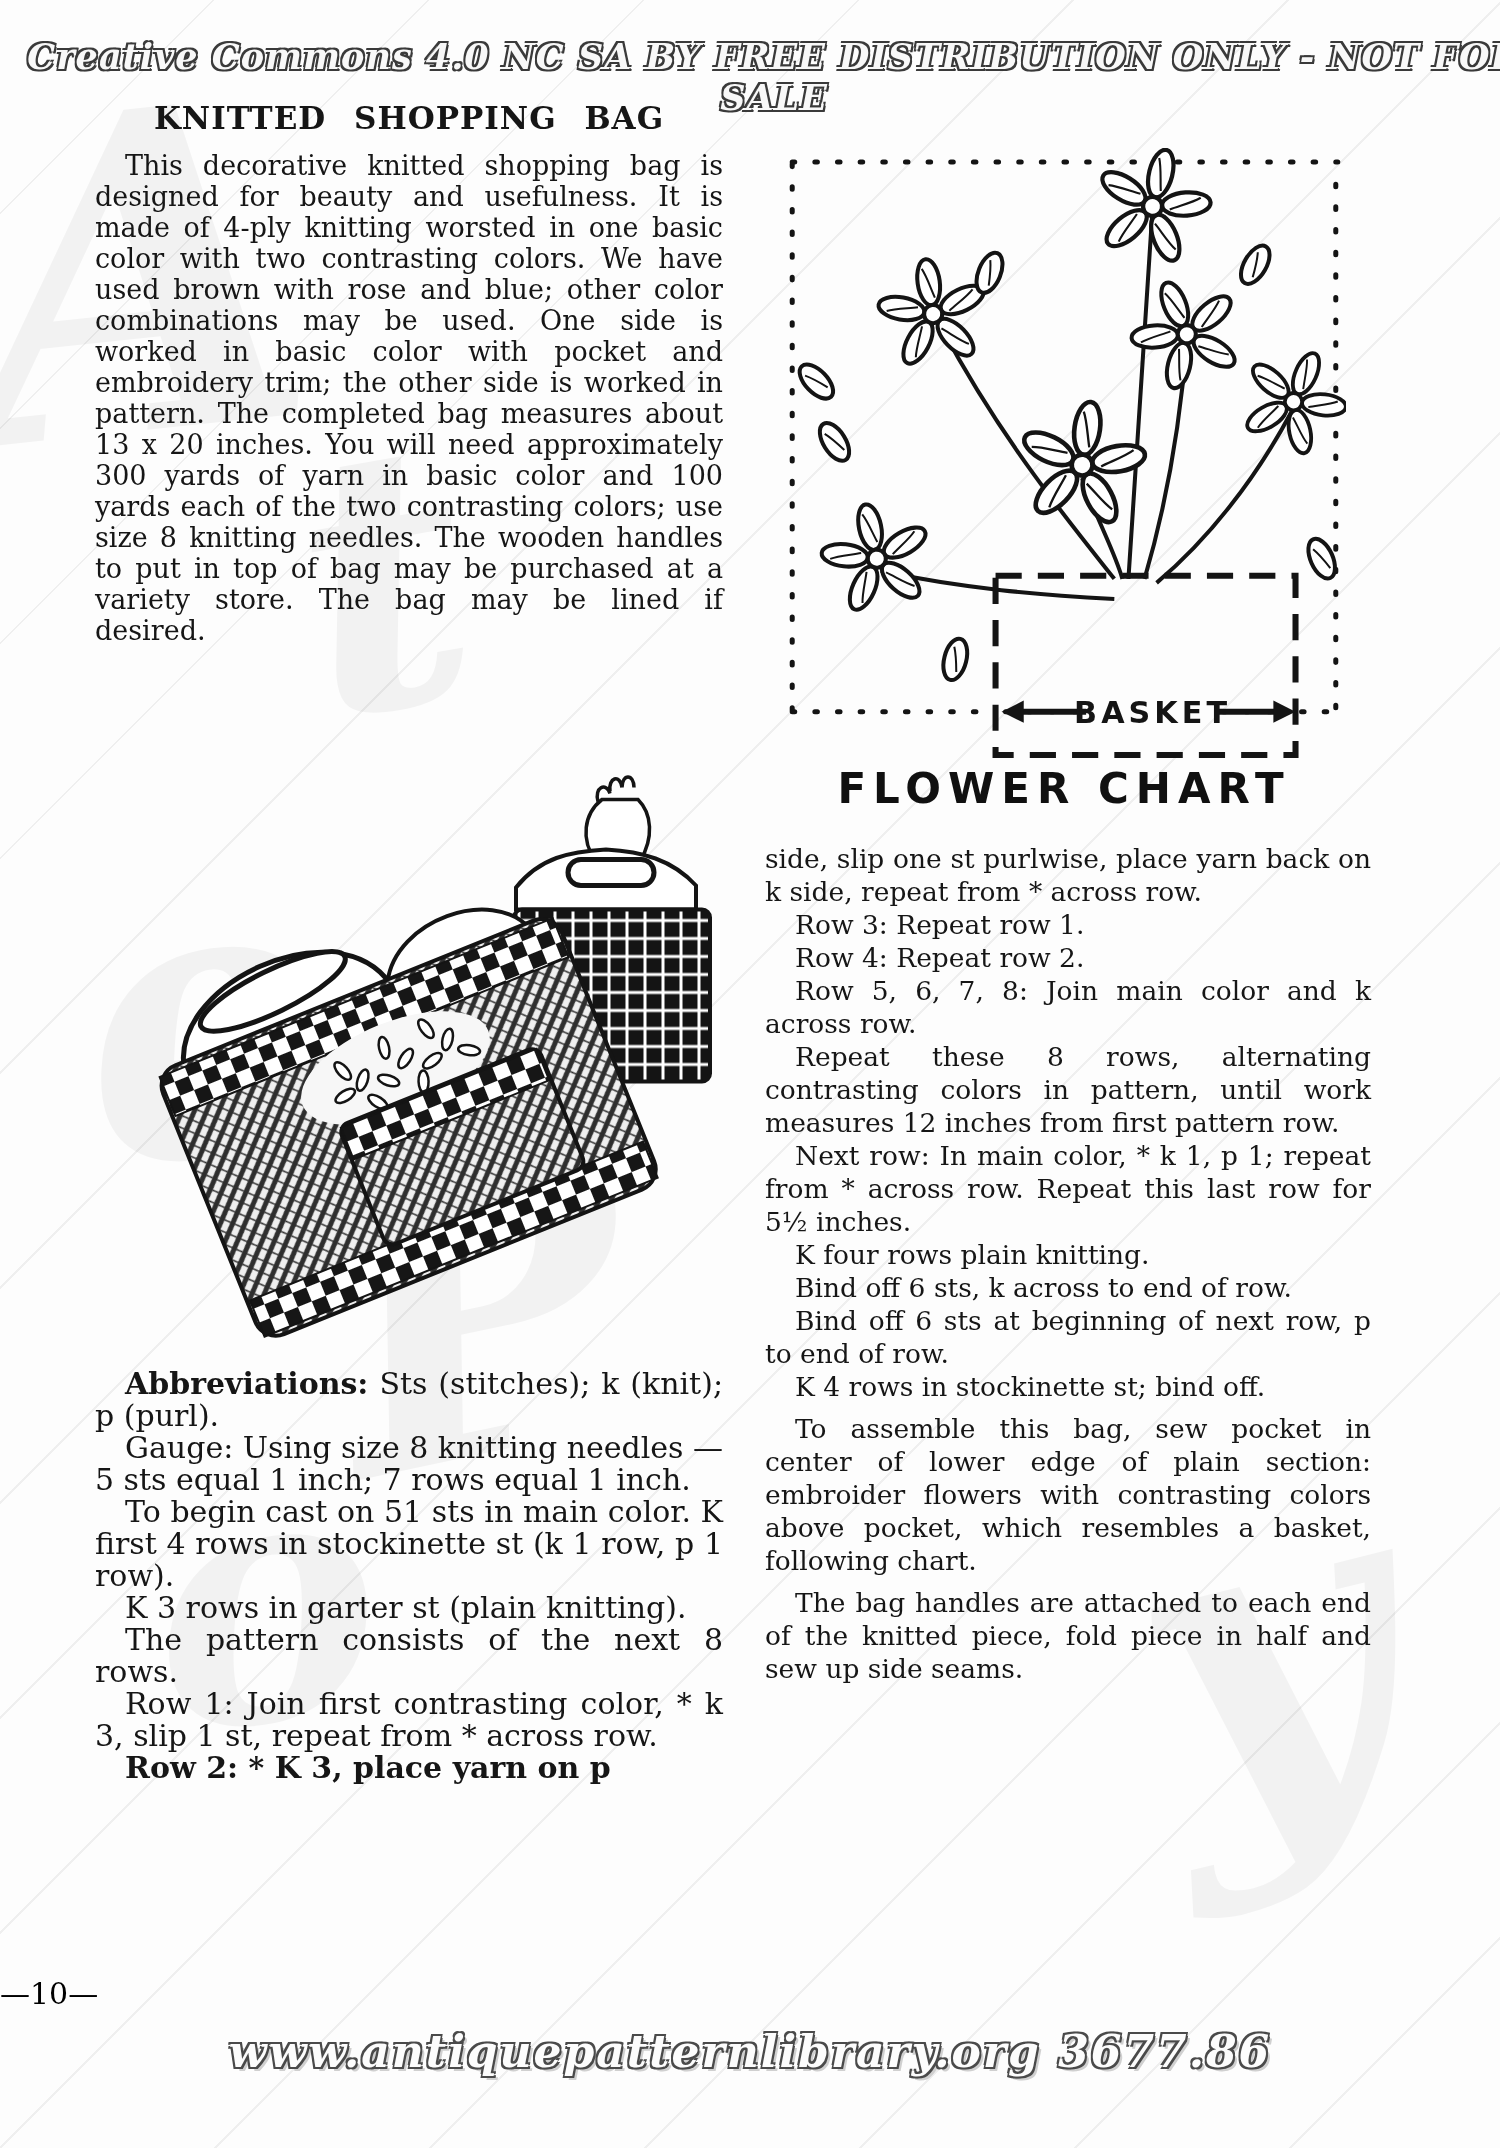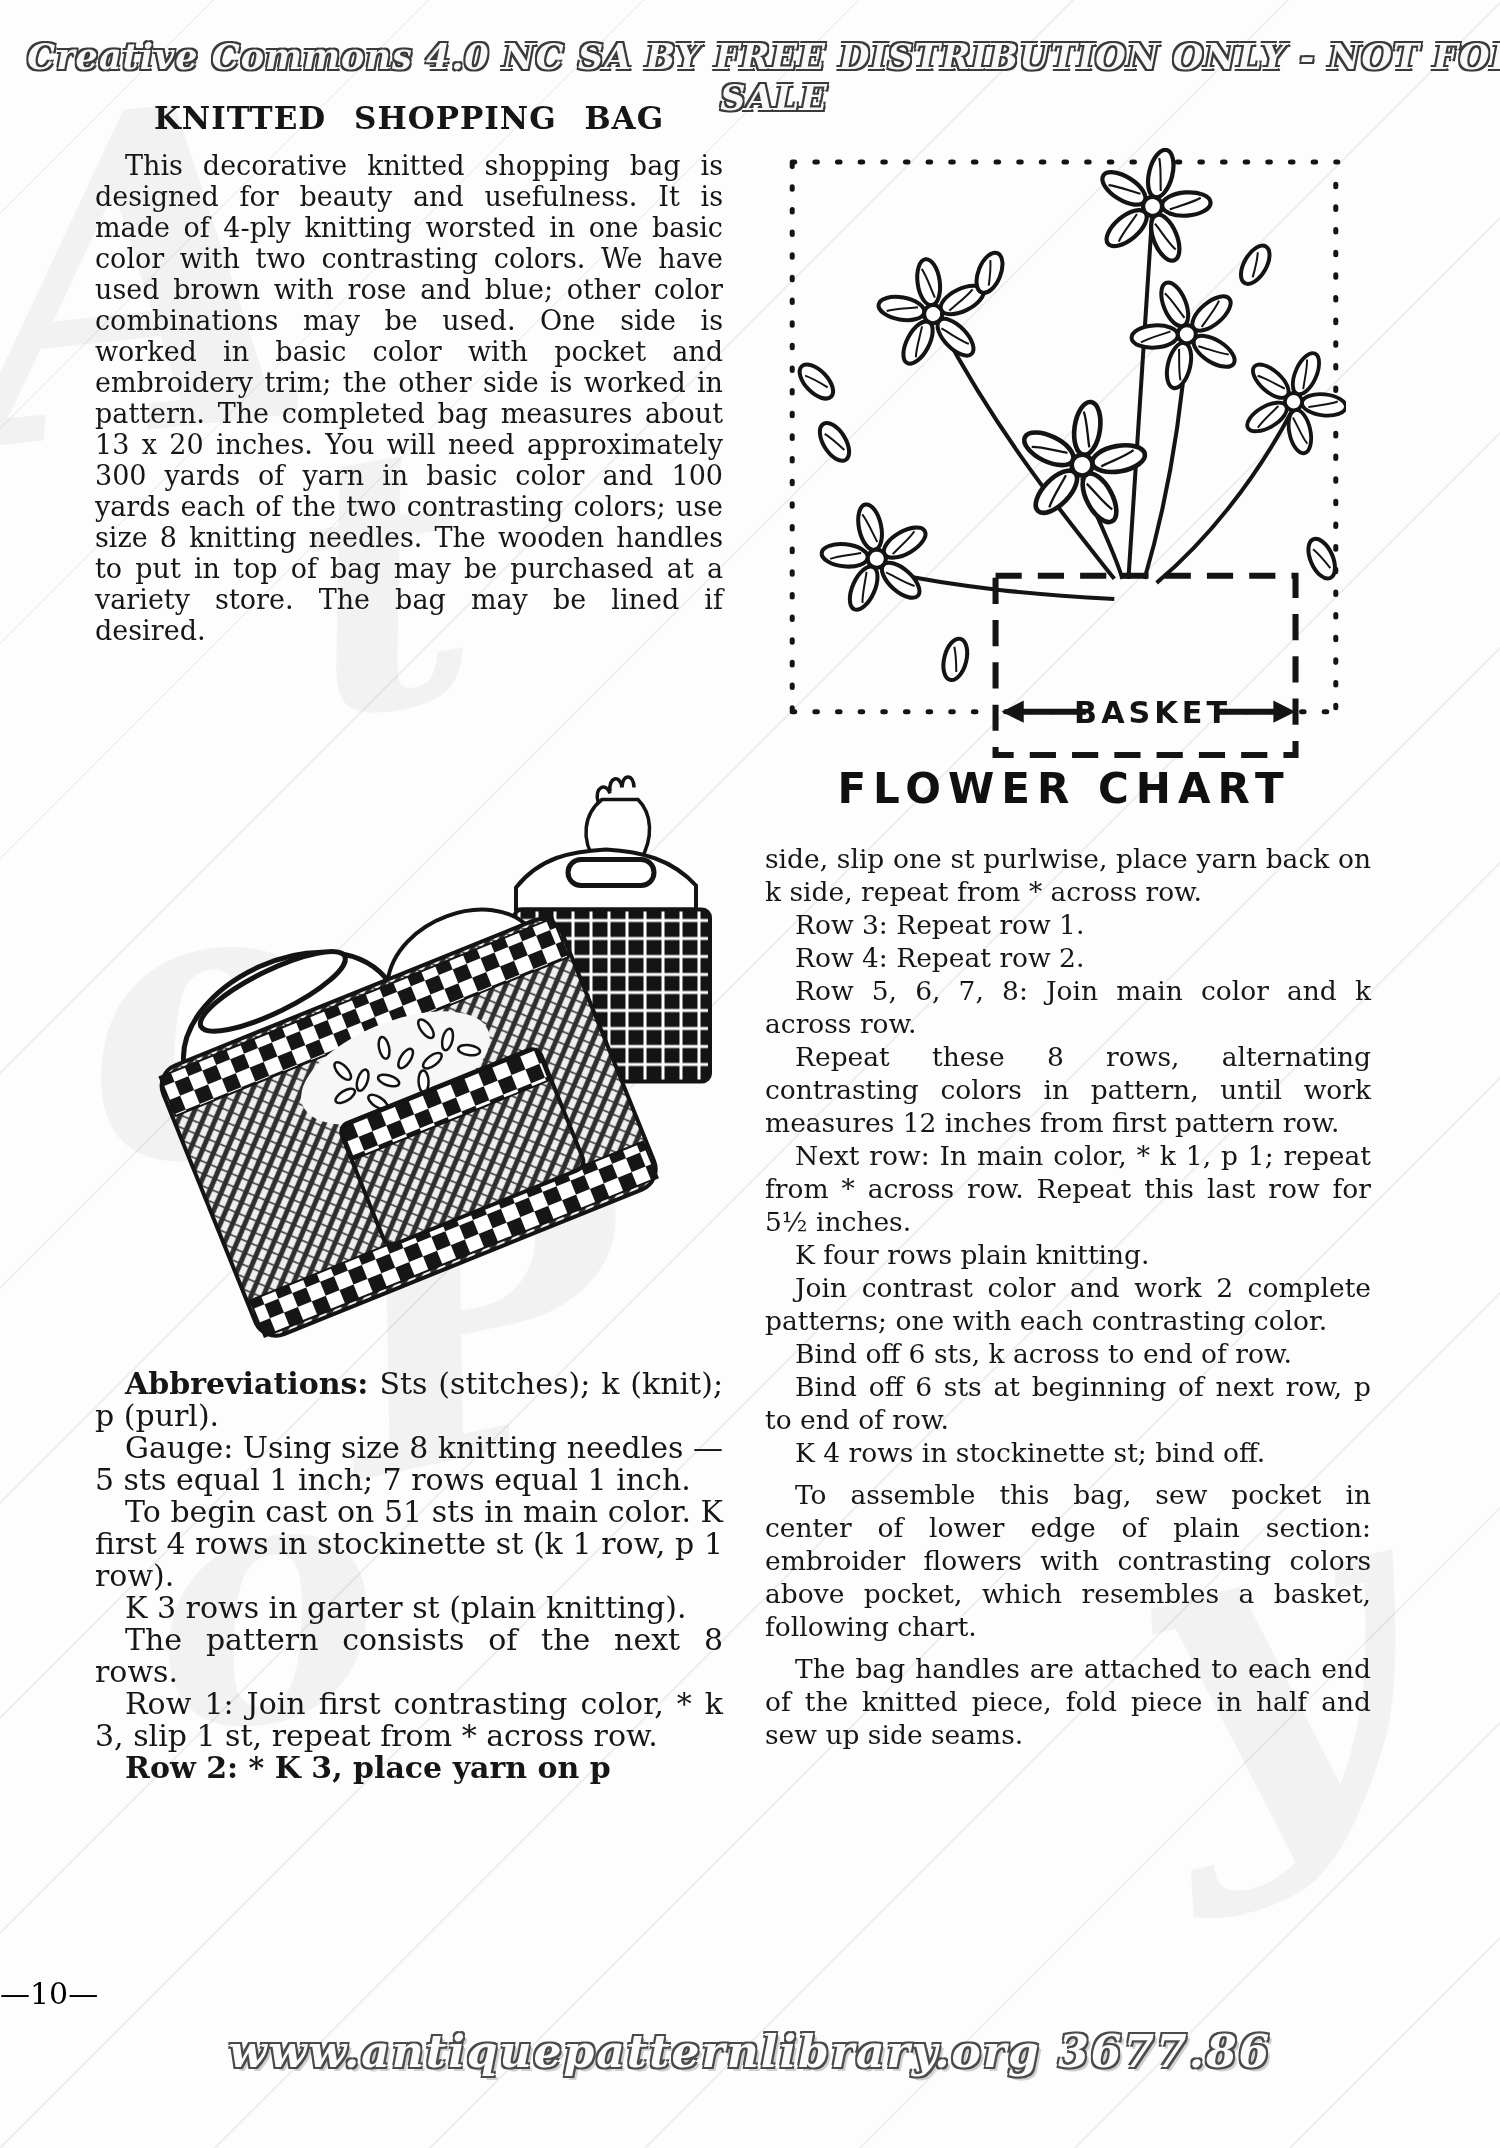--- a/index.html
+++ b/index.html
@@ -187,21 +187,20 @@
   </section>
 
   <section class="right-col">
     <p class="para">side, slip one st purlwise, place yarn back on k side, repeat from * across row.</p>
     <p class="para indent">Row 3: Repeat row 1.</p>
     <p class="para indent">Row 4: Repeat row 2.</p>
     <p class="para indent">Row 5, 6, 7, 8: Join main color and k across row.</p>
     <p class="para indent">Repeat these 8 rows, alternating contrasting colors in pattern, until work measures 12 inches from first pattern row.</p>
     <p class="para indent">Next row: In main color, * k 1, p 1; repeat from * across row. Repeat this last row for 5½ inches.</p>
     <p class="para indent">K four rows plain knitting.</p>
-    <p class="para indent">Join contrast color and work 2 complete patterns; one with each contrasting color.</p>
     <p class="para indent">Bind off 6 sts, k across to end of row.</p>
     <p class="para indent">Bind off 6 sts at beginning of next row, p to end of row.</p>
     <p class="para indent">K 4 rows in stockinette st; bind off.</p>
     <p class="para indent sp">To assemble this bag, sew pocket in center of lower edge of plain section: embroider flowers with contrasting colors above pocket, which resembles a basket, following chart.</p>
     <p class="para indent sp">The bag handles are attached to each end of the knitted piece, fold piece in half and sew up side seams.</p>
   </section>
 
   <div class="page-number">—10—</div>
   <div class="credit">www.antiquepatternlibrary.org 3677.86</div>
 

